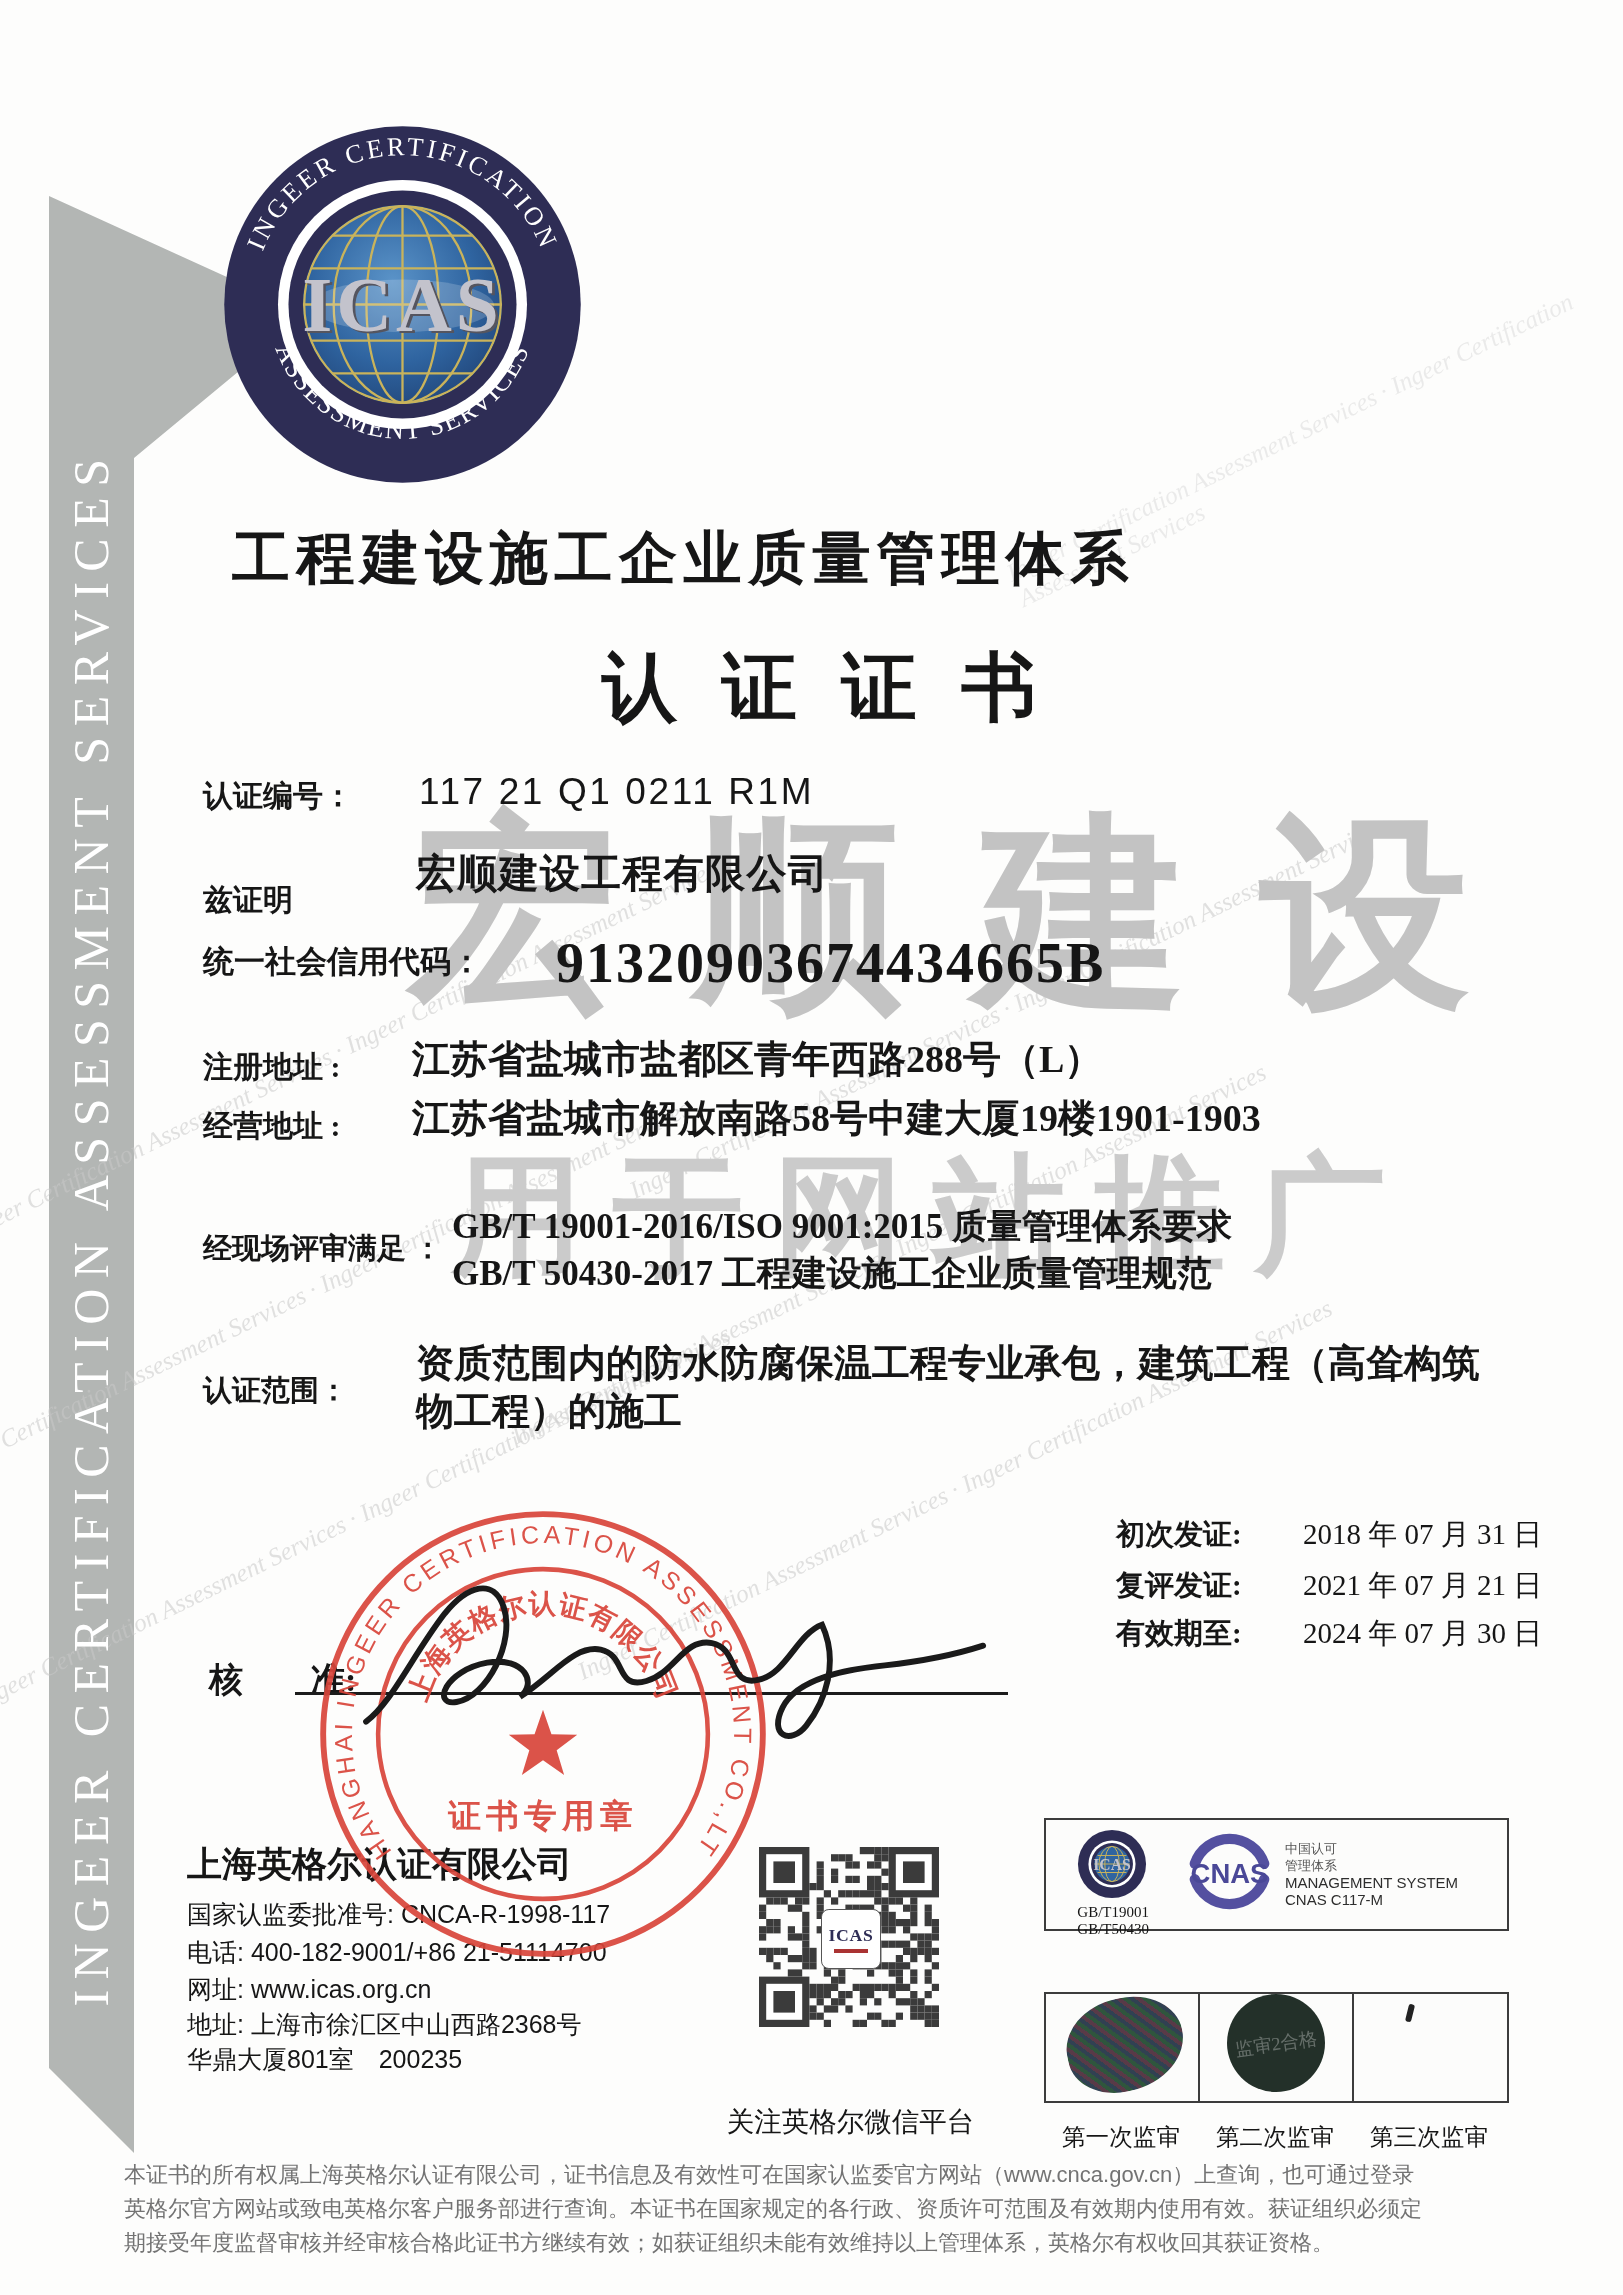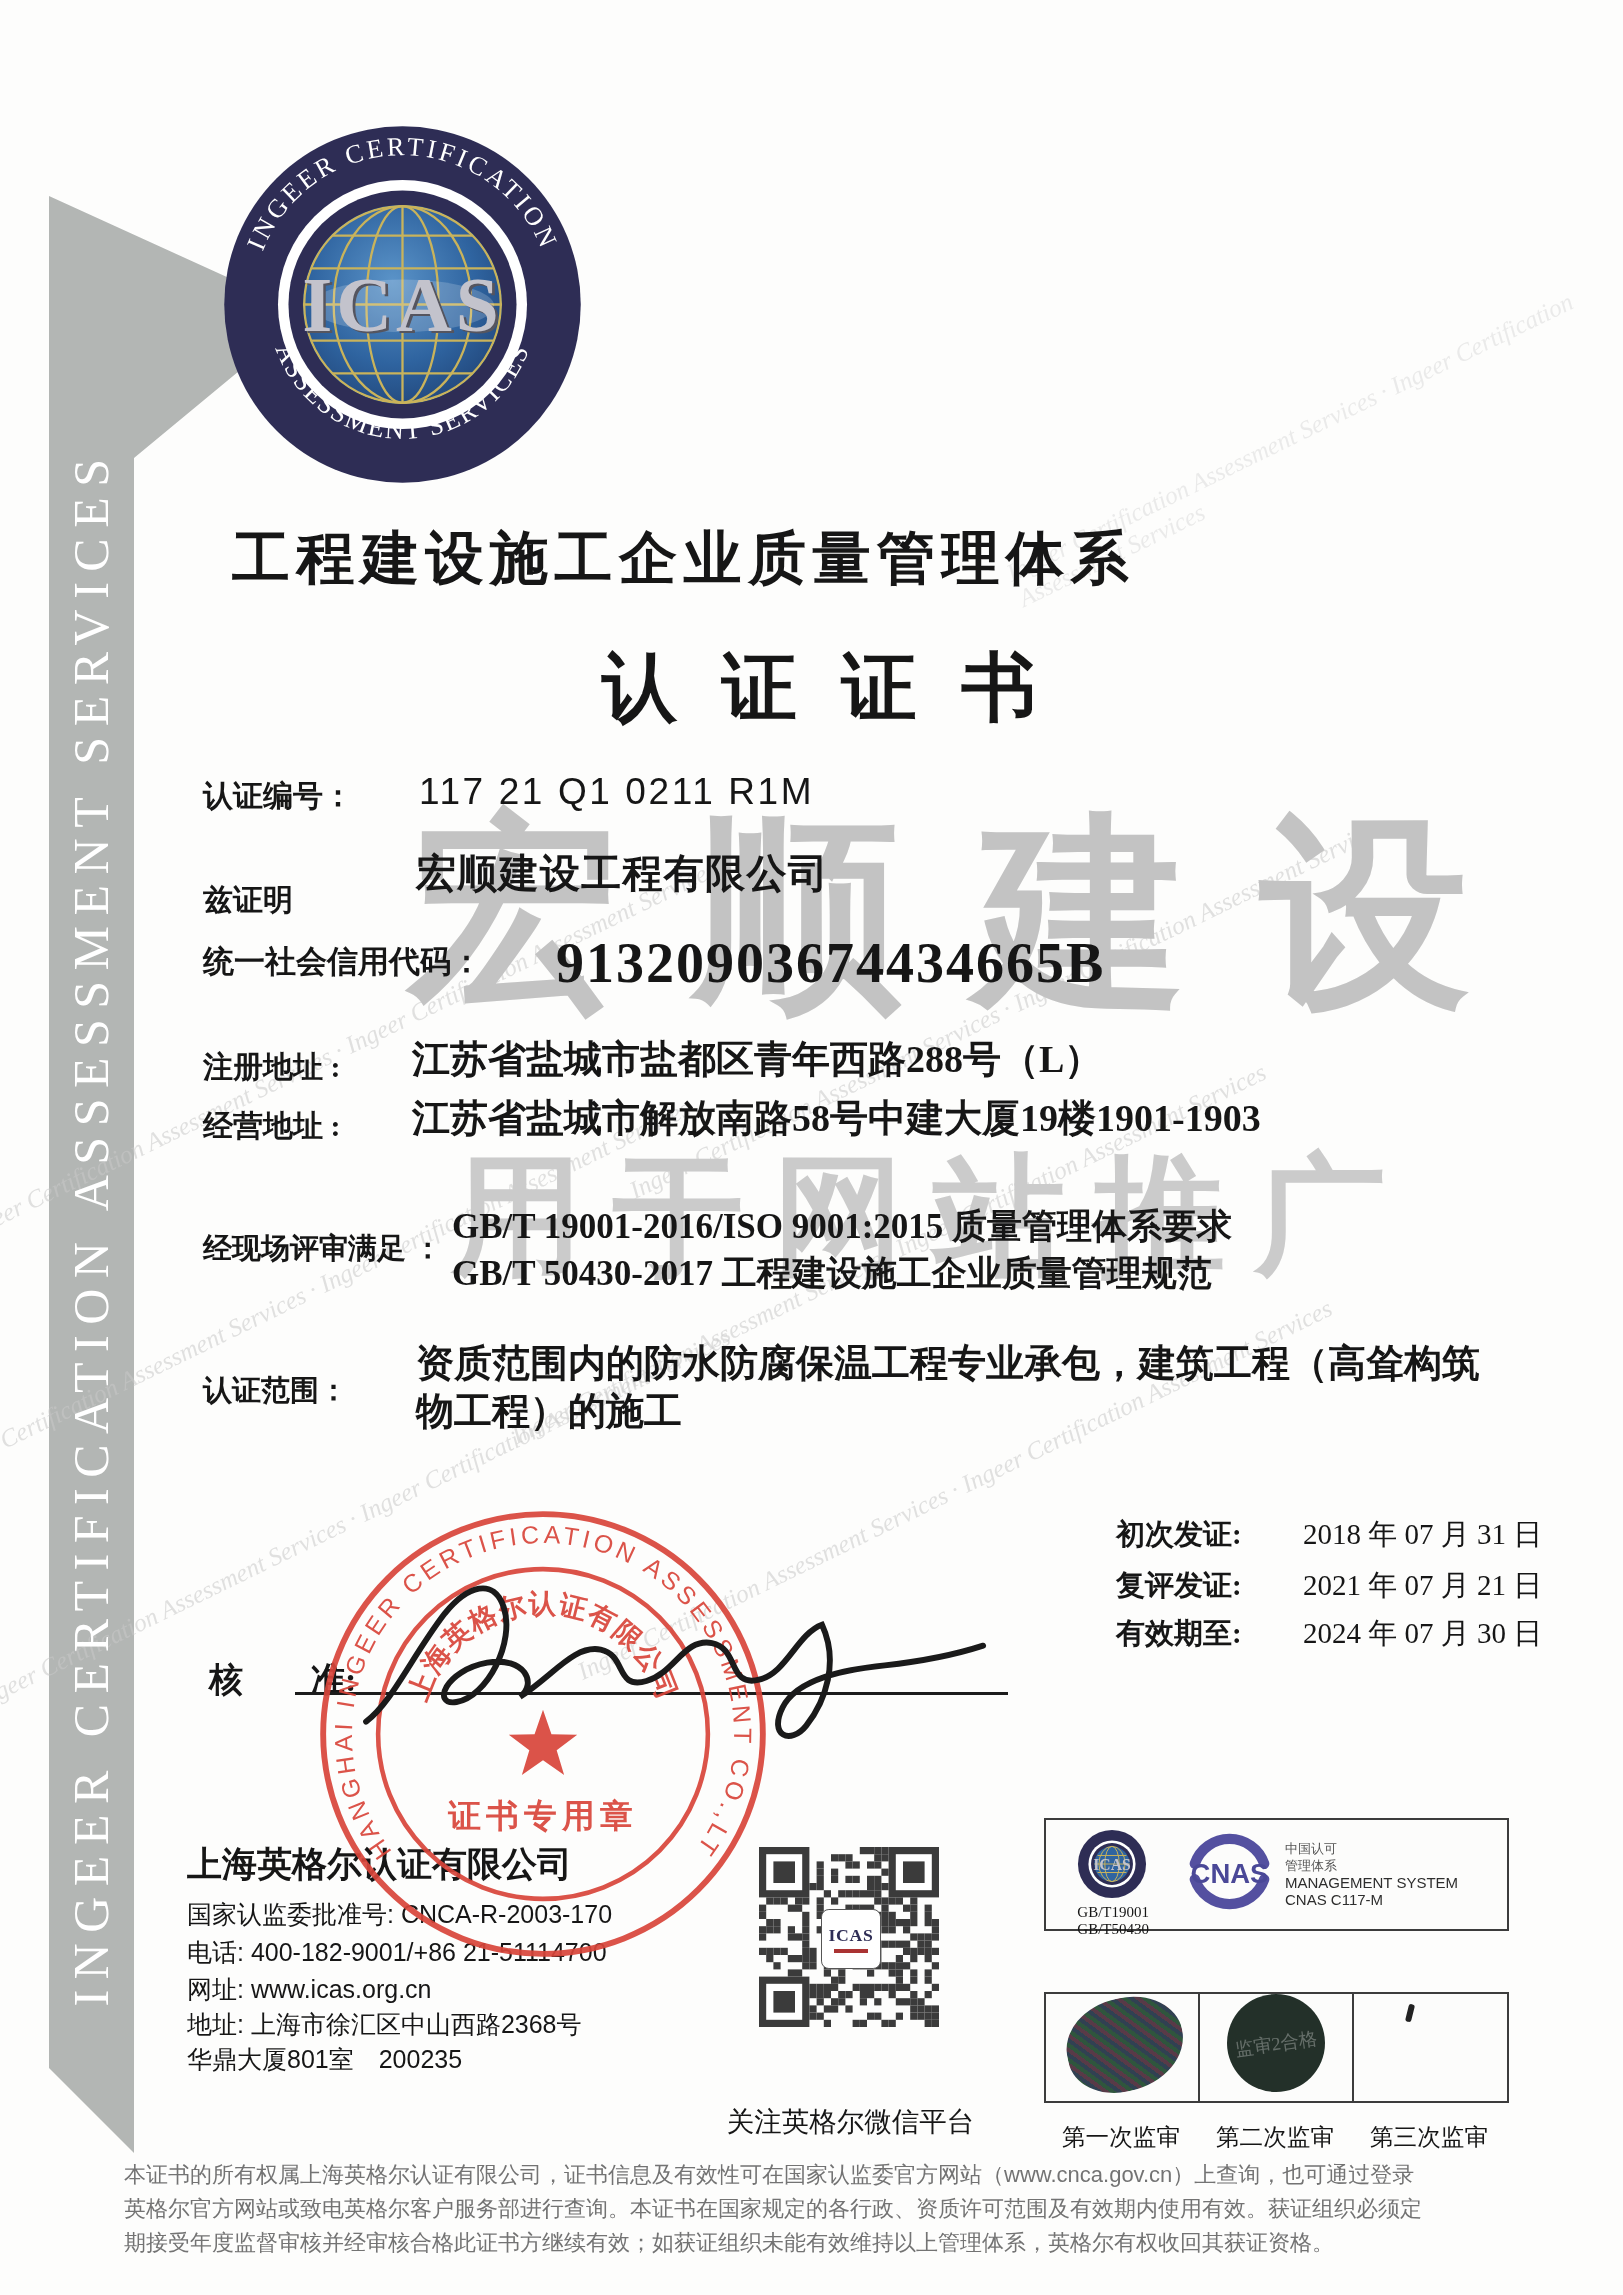--- a/index.html
+++ b/index.html
@@ -163,21 +163,21 @@
     </text>
     <polygon points="350,313 362.9,350.2 402.3,351 370.9,374.8 382.3,412.5 350,390 317.7,412.5 329.1,374.8 297.7,351 337.1,350.2" fill="#d9453a"></polygon>
     <text x="350" y="492" text-anchor="middle" font-size="50" letter-spacing="8" fill="#d9453a" font-weight="bold">证书专用章</text>
   </svg>
 
   <svg id="sig" class="abs" style="left:353px;top:1525px;" width="655" height="223" viewBox="0 0 1000 340">
     <path d="M 20 300 C 60 270 90 200 140 135 C 175 92 215 80 230 125 C 248 178 205 262 158 270 C 120 276 140 222 205 210 C 262 200 282 242 255 262 C 305 230 338 182 378 190 C 418 198 400 252 448 238 C 492 225 505 172 548 180 C 590 188 572 248 620 236 C 662 226 678 166 716 152 C 742 208 722 268 692 306 C 668 336 634 322 656 278 C 678 234 752 220 812 214 C 868 208 925 196 962 184" fill="none" stroke="#1a1a1a" stroke-width="9" stroke-linecap="round"></path>
   </svg>
 
   <div id="issuer-name" class="abs">上海英格尔认证有限公司</div>
-  <div class="abs issuer-line" style="top:1898px;">国家认监委批准号: CNCA-R-2003-170</div>
+  <div class="abs issuer-line" style="top:1898px;">国家认监委批准号: CNCA-R-1998-117</div>
   <div class="abs issuer-line" style="top:1936px;">电话: 400-182-9001/+86 21-51114700</div>
   <div class="abs issuer-line" style="top:1973px;">网址: www.icas.org.cn</div>
   <div class="abs issuer-line" style="top:2008px;">地址: 上海市徐汇区中山西路2368号</div>
   <div class="abs issuer-line" style="top:2043px;">华鼎大厦801室　200235</div>
 
   <svg id="qr-svg" class="abs" style="left:759px;top:1847px;z-index:2;" width="180" height="180" viewBox="0 0 275 275">
       <rect x="154" y="0" width="11" height="11" fill="#3b3b3b"></rect>
       <rect x="165" y="0" width="11" height="11" fill="#3b3b3b"></rect>
       <rect x="176" y="0" width="11" height="11" fill="#3b3b3b"></rect>
       <rect x="187" y="0" width="11" height="11" fill="#3b3b3b"></rect>

